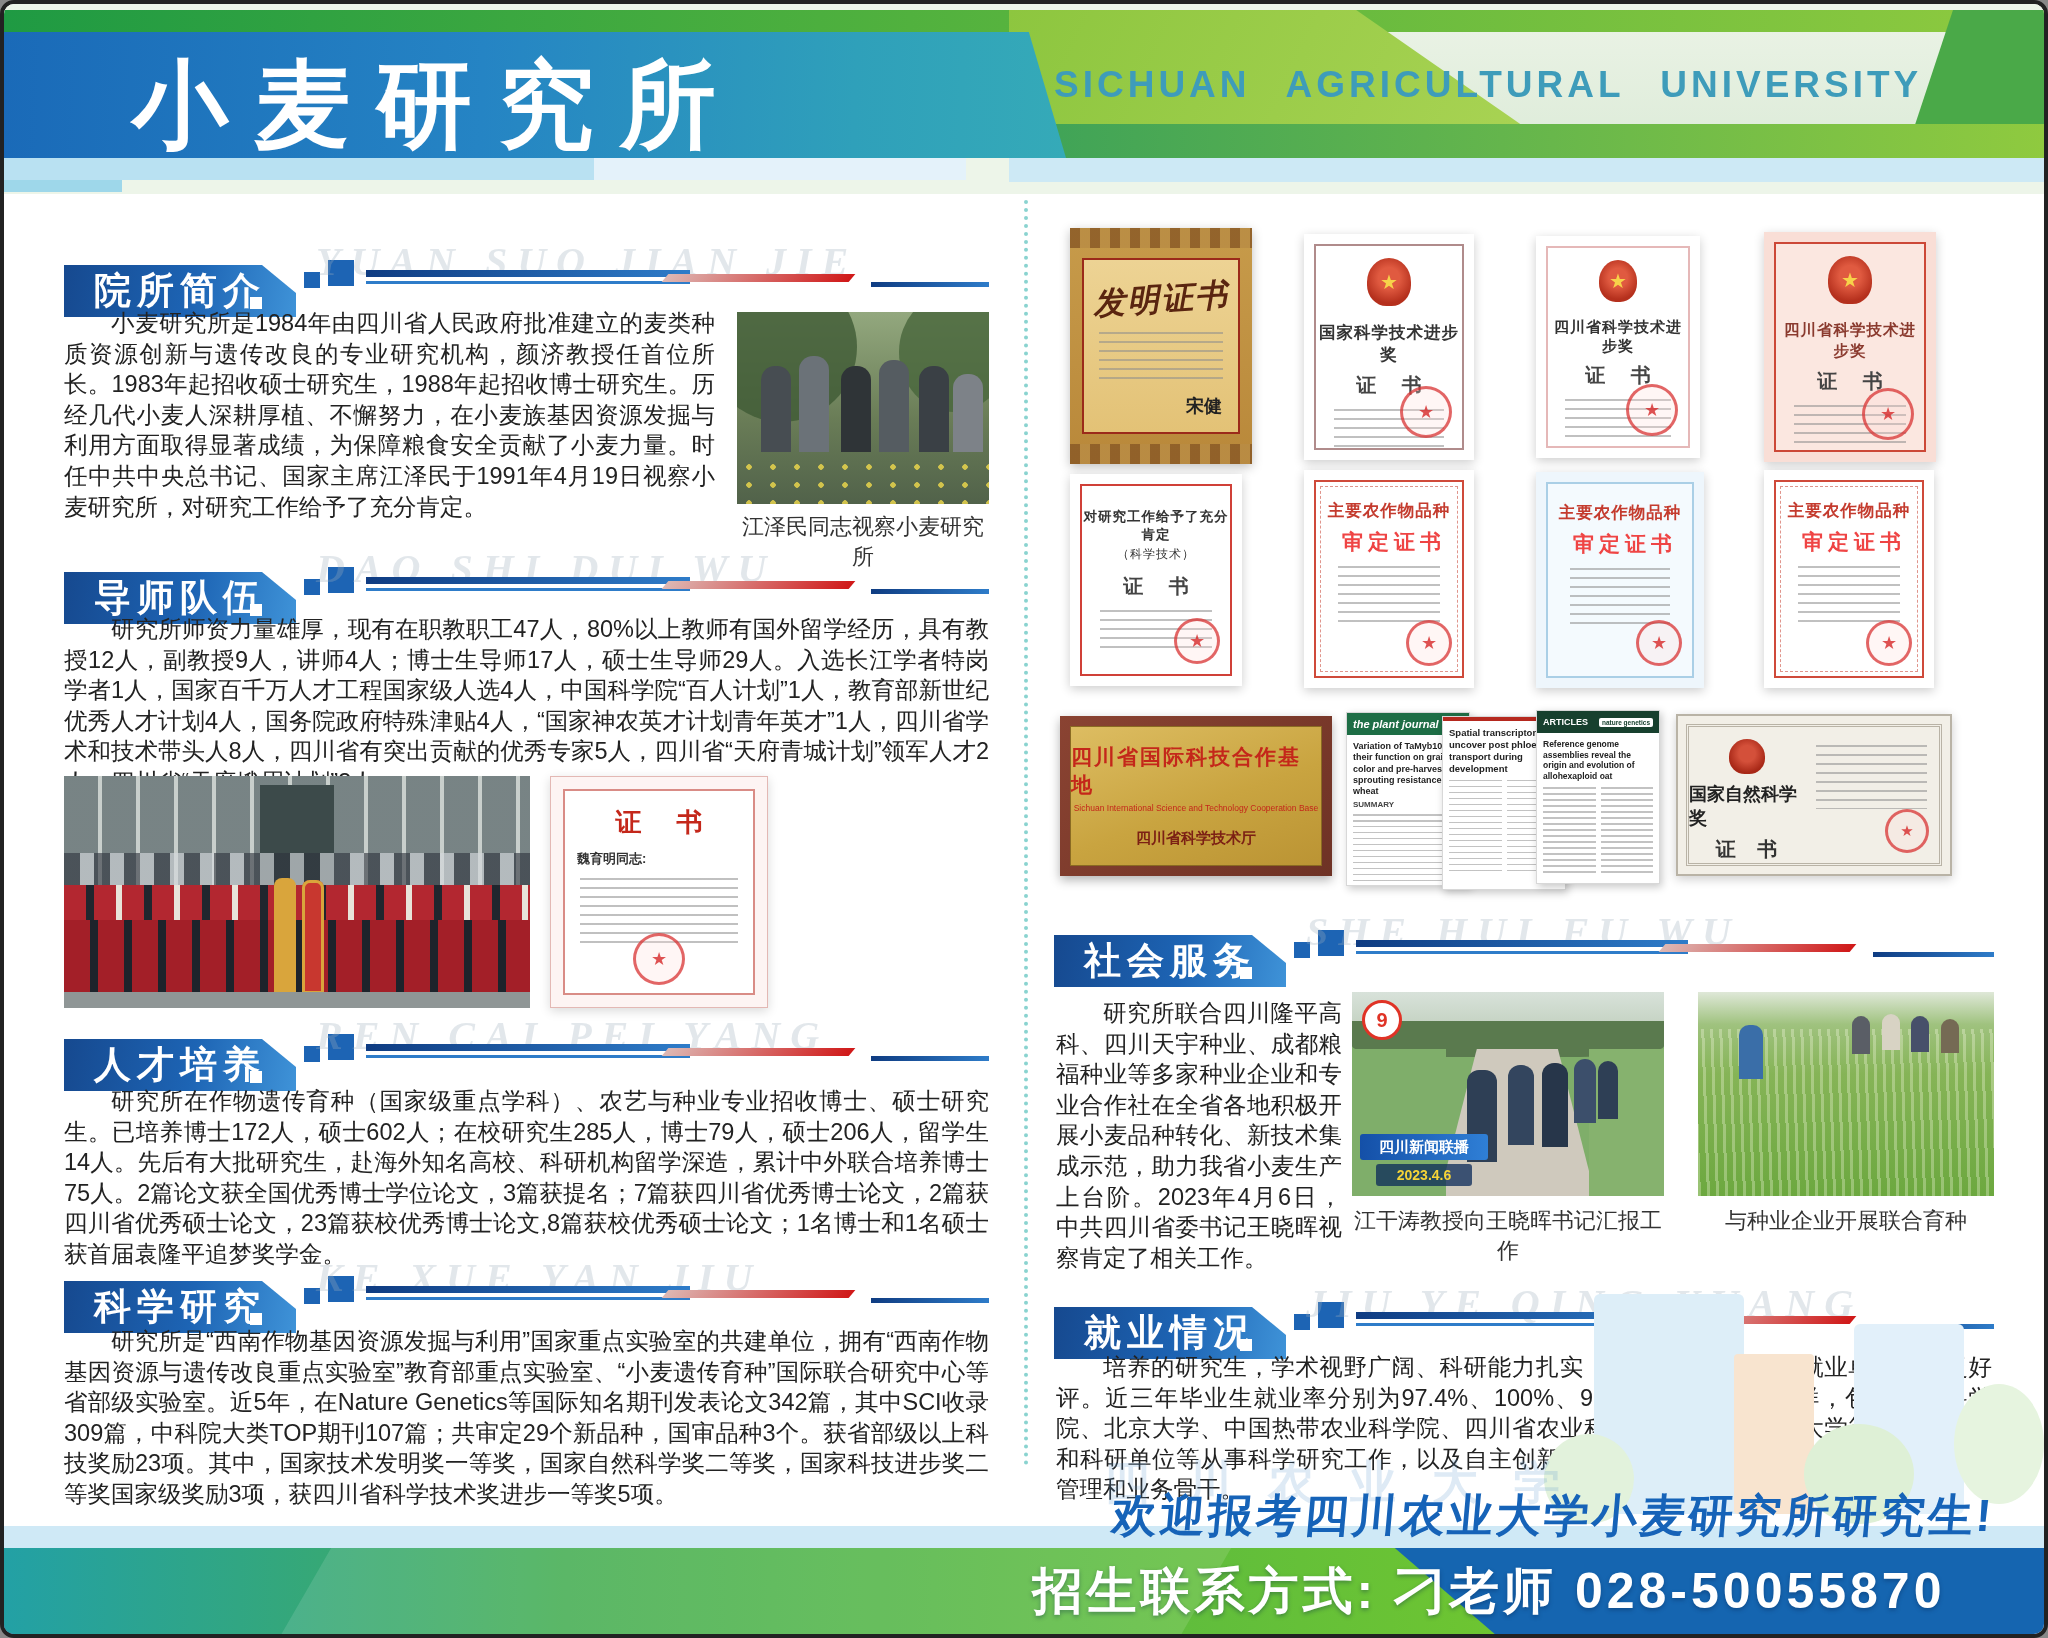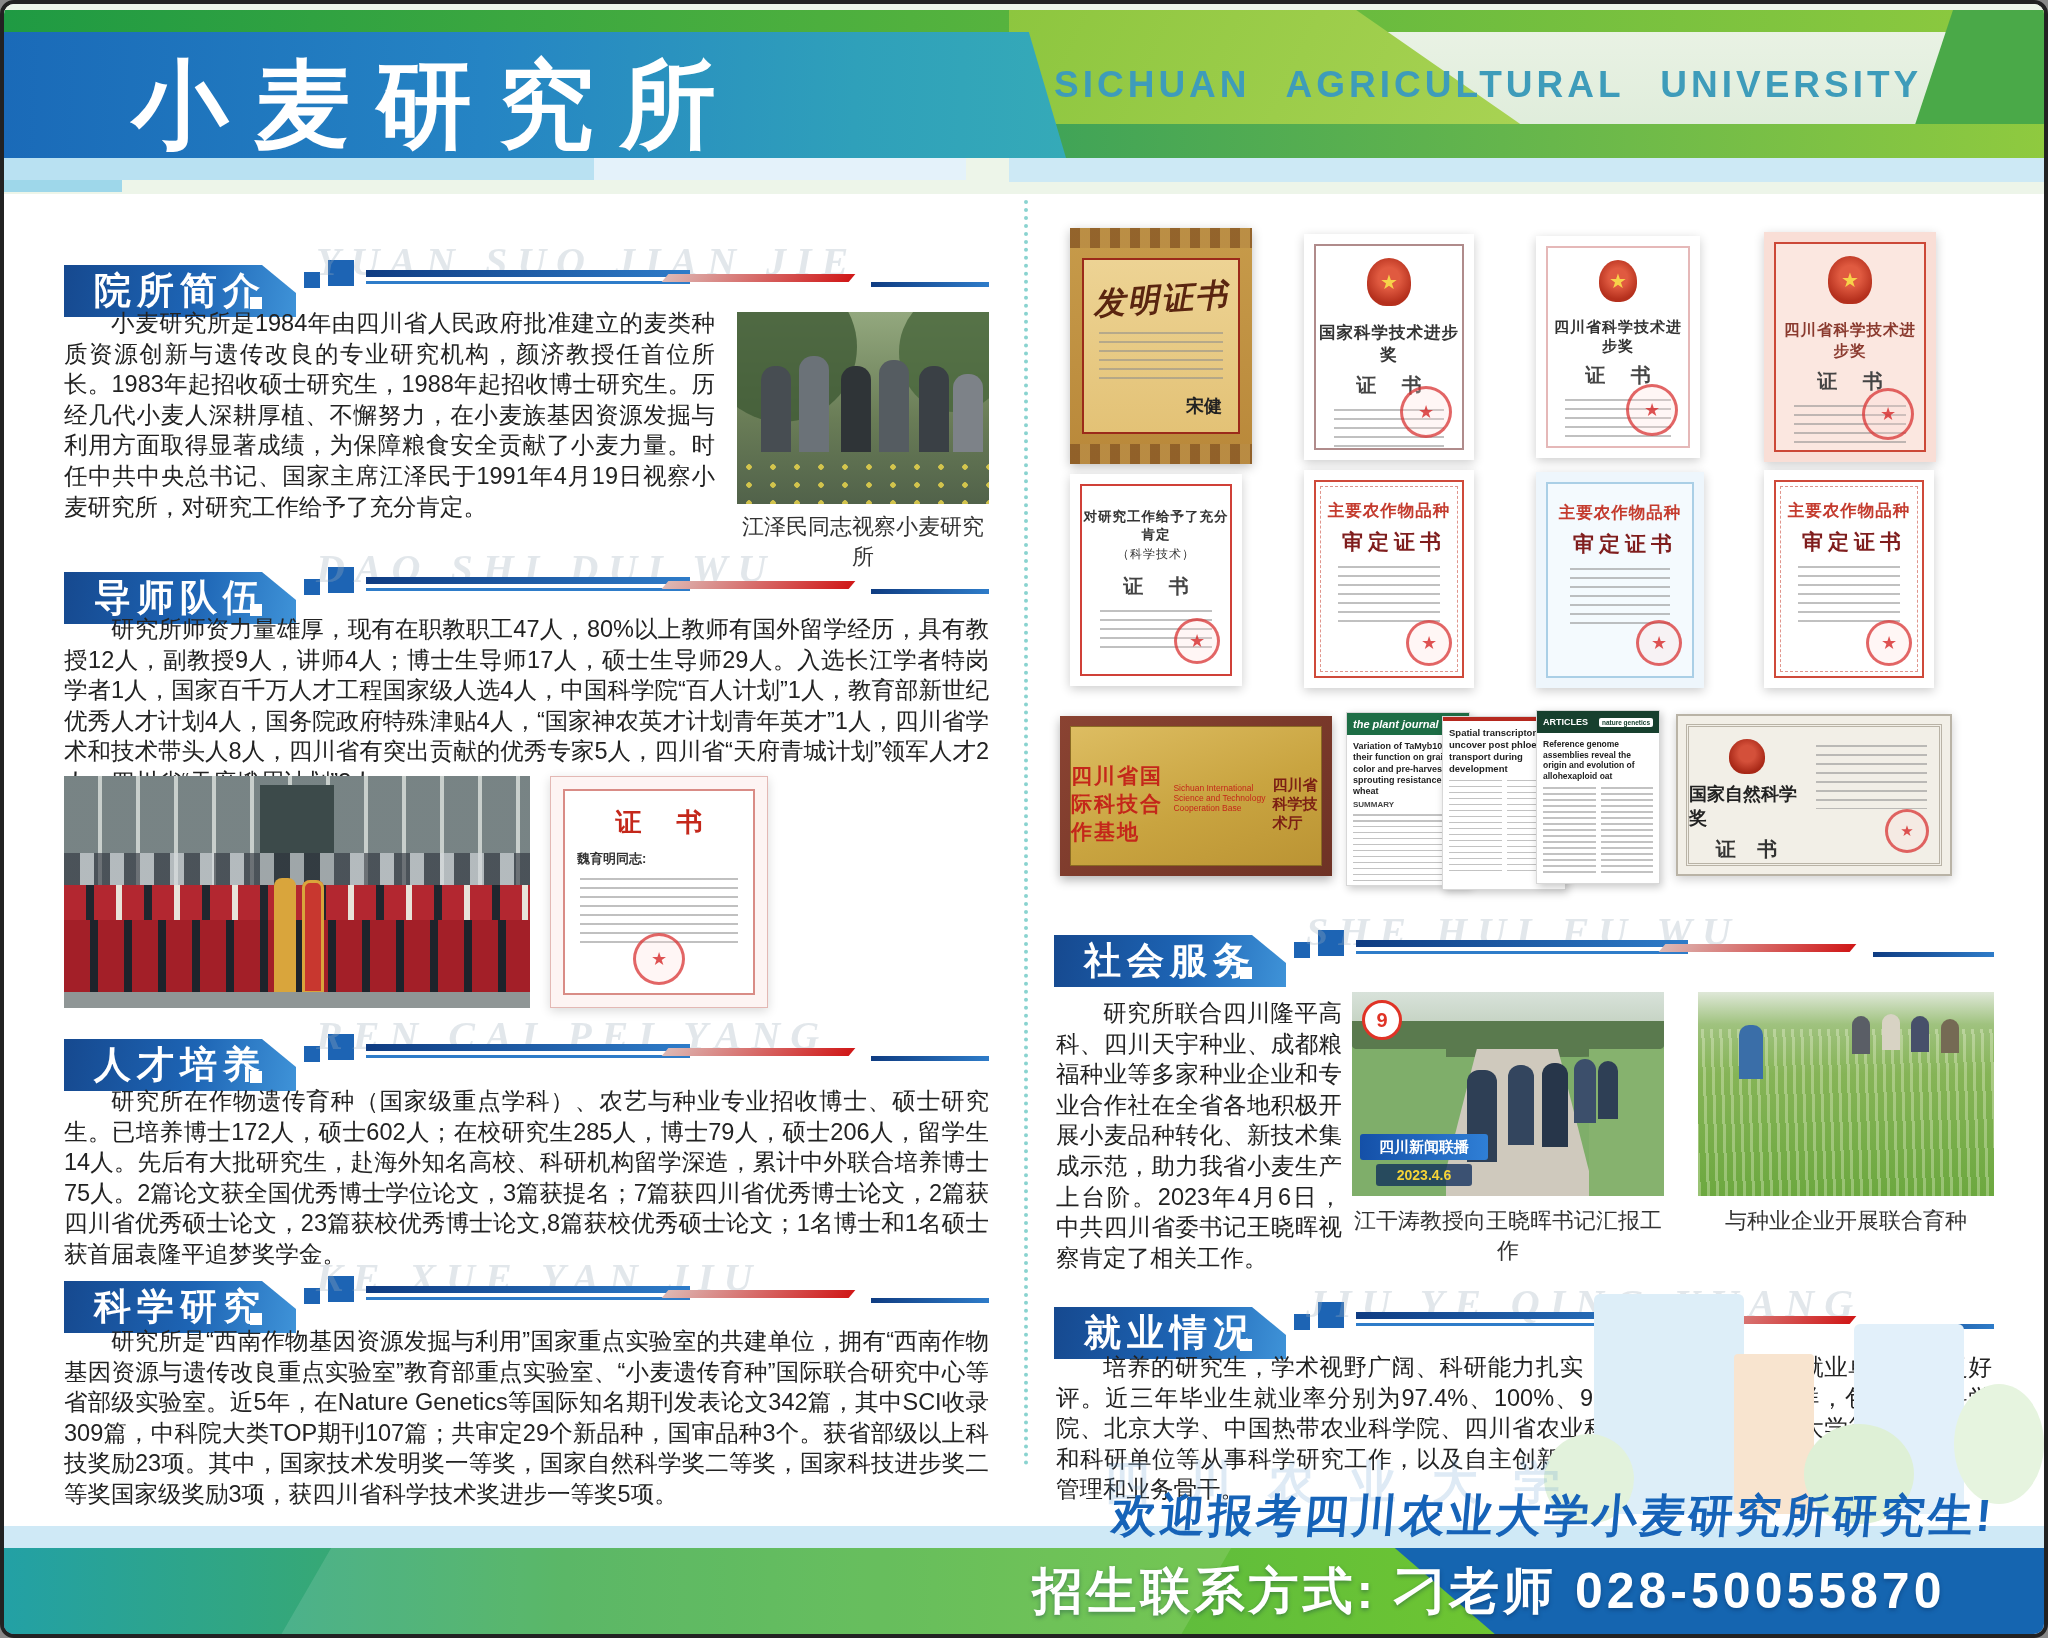--- a/index.html
+++ b/index.html
@@ -80,36 +80,36 @@
   .mrec{align-self:flex-start;margin:10px 0 0 12px;font-size:13px;font-weight:700;color:#333;}
   
   .card{position:absolute;background:#fff;box-shadow:0 3px 10px rgba(0,0,0,.20);padding:10px;box-sizing:border-box;}
   .cin{width:100%;height:100%;border:2px solid #b08b8b;box-sizing:border-box;position:relative;display:flex;flex-direction:column;align-items:center;}
   .emb{width:44px;height:48px;margin-top:12px;background:radial-gradient(circle at 50% 42%,#e05a40 0 30%,#b5301d 70%);border-radius:50% 50% 44% 44%;color:#f7d24a;display:flex;align-items:center;justify-content:center;font-size:20px;flex:none;}
   .ct{font-size:16.5px;font-weight:700;color:#333;margin-top:16px;letter-spacing:1px;text-align:center;}
   .cs{font-size:20px;font-weight:700;color:#444;letter-spacing:10px;text-indent:10px;margin-top:6px;}
   .tx{width:76%;background:repeating-linear-gradient(180deg,#8d8d8d 0 2px,transparent 2px 9px);opacity:.55;margin-top:10px;}
   .seal{position:absolute;right:10px;bottom:10px;width:46px;height:46px;border:3px solid rgba(214,40,40,.7);border-radius:50%;color:rgba(214,40,40,.8);display:flex;align-items:center;justify-content:center;font-size:18px;background:rgba(255,220,215,.25);}
   .red .ct{color:#c43b2e;}
-  .red .cs{color:#7f1d1d;letter-spacing:5px;font-size:21px;}
+  .red .cs{color:#ef4444;letter-spacing:5px;font-size:21px;}
   .b-pink .cin{border-color:#e5b8b8;}
   .b-red .cin{border-color:#cf4a3a;outline:1px dashed #e0958c;outline-offset:-7px;}
   .b-blue{background:#eef6fc;}
   .b-blue .cin{border-color:#aacfe6;background:#f4fafe;}
   .b-salmon{background:#f9ded6;}
   .b-salmon .cin{border-color:#cc4837;background:#fbe7e0;}
   
   .gold{position:absolute;background:linear-gradient(180deg,#c79b4a,#b9883a);padding:12px;box-sizing:border-box;box-shadow:0 3px 10px rgba(0,0,0,.25);}
   .gband{left:0;right:0;height:20px;background:repeating-linear-gradient(90deg,#8a5a26 0 10px,#b98c44 10px 20px);opacity:.85;}
   .gin{position:absolute;left:12px;right:12px;top:30px;bottom:30px;background:linear-gradient(180deg,#edd394,#e3c276);border:2px solid #9b2a1a;display:flex;flex-direction:column;align-items:center;}
   .gtitle{margin-top:18px;font-family:"Liberation Serif","DejaVu Serif",serif;font-size:32px;font-weight:900;font-style:italic;color:#5a2510;transform:rotate(-4deg);letter-spacing:2px;}
   .gsign{align-self:flex-end;margin:8px 16px 0 0;font-size:18px;font-weight:800;color:#222;}
   
   .plq{position:absolute;left:1056px;top:712px;width:272px;height:160px;background:linear-gradient(135deg,#8a4332,#6e3225);padding:10px;box-sizing:border-box;box-shadow:0 4px 10px rgba(0,0,0,.3);}
-  .pin{width:100%;height:100%;background:linear-gradient(160deg,#ddbd62,#c9a440 55%,#bb9434);border:1px solid #8a6a22;box-sizing:border-box;display:flex;flex-direction:row;align-items:center;}
+  .pin{width:100%;height:100%;background:linear-gradient(160deg,#ddbd62,#c9a440 55%,#bb9434);border:1px solid #8a6a22;box-sizing:border-box;display:flex;flex-direction:column;align-items:center;}
   .pl1{margin-top:16px;font-size:21px;font-weight:900;color:#c4271a;letter-spacing:2px;}
   .pl2{margin-top:4px;font-size:8.5px;color:#c4271a;}
   .pl3{margin-top:16px;font-size:15px;font-weight:800;color:#7c2014;}
   
   .papers{position:absolute;left:1342px;top:706px;width:314px;height:178px;}
   .pg{position:absolute;width:122px;height:172px;background:#fff;border:1px solid #d8d8d8;box-shadow:2px 3px 8px rgba(0,0,0,.22);overflow:hidden;}
   .pg1{left:0;top:2px;}.pg2{left:96px;top:6px;}.pg3{left:190px;top:0;}
   .pg .hd{height:22px;background:#1e6e46;color:#fff;font-size:11px;font-weight:700;font-style:italic;display:flex;align-items:center;padding:0 6px;white-space:nowrap;position:relative;}
   .pg3 .hd{background:#17402e;font-style:normal;font-size:9px;justify-content:space-between;}
   .pgbadge{font-size:6.5px;background:#fff;color:#17402e;padding:1px 3px;border-radius:2px;font-weight:700;font-style:normal;}

